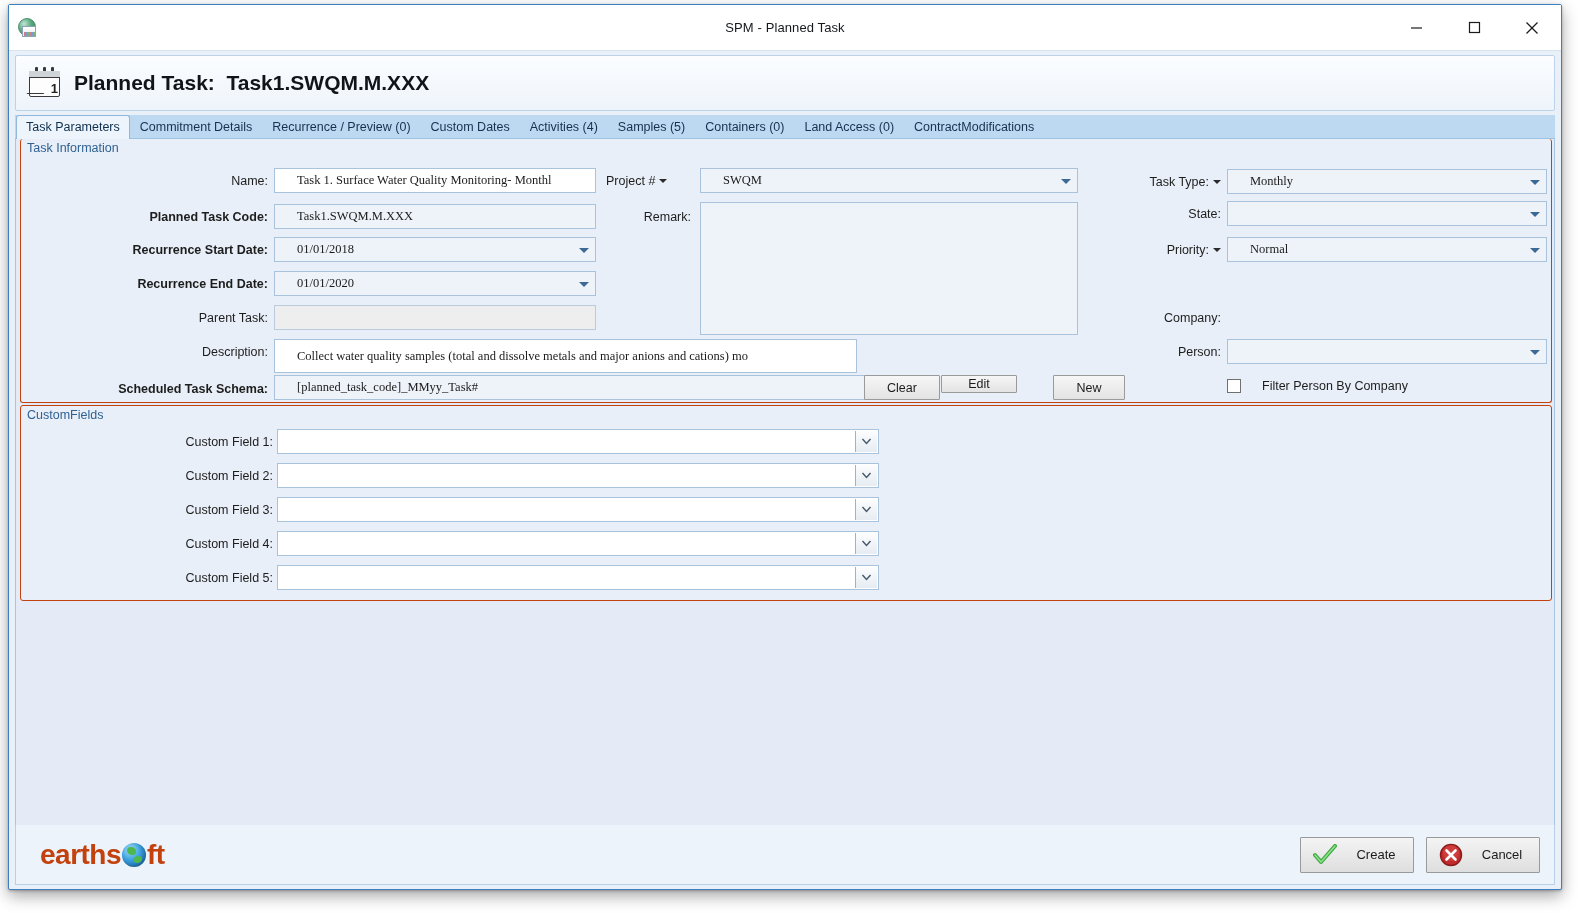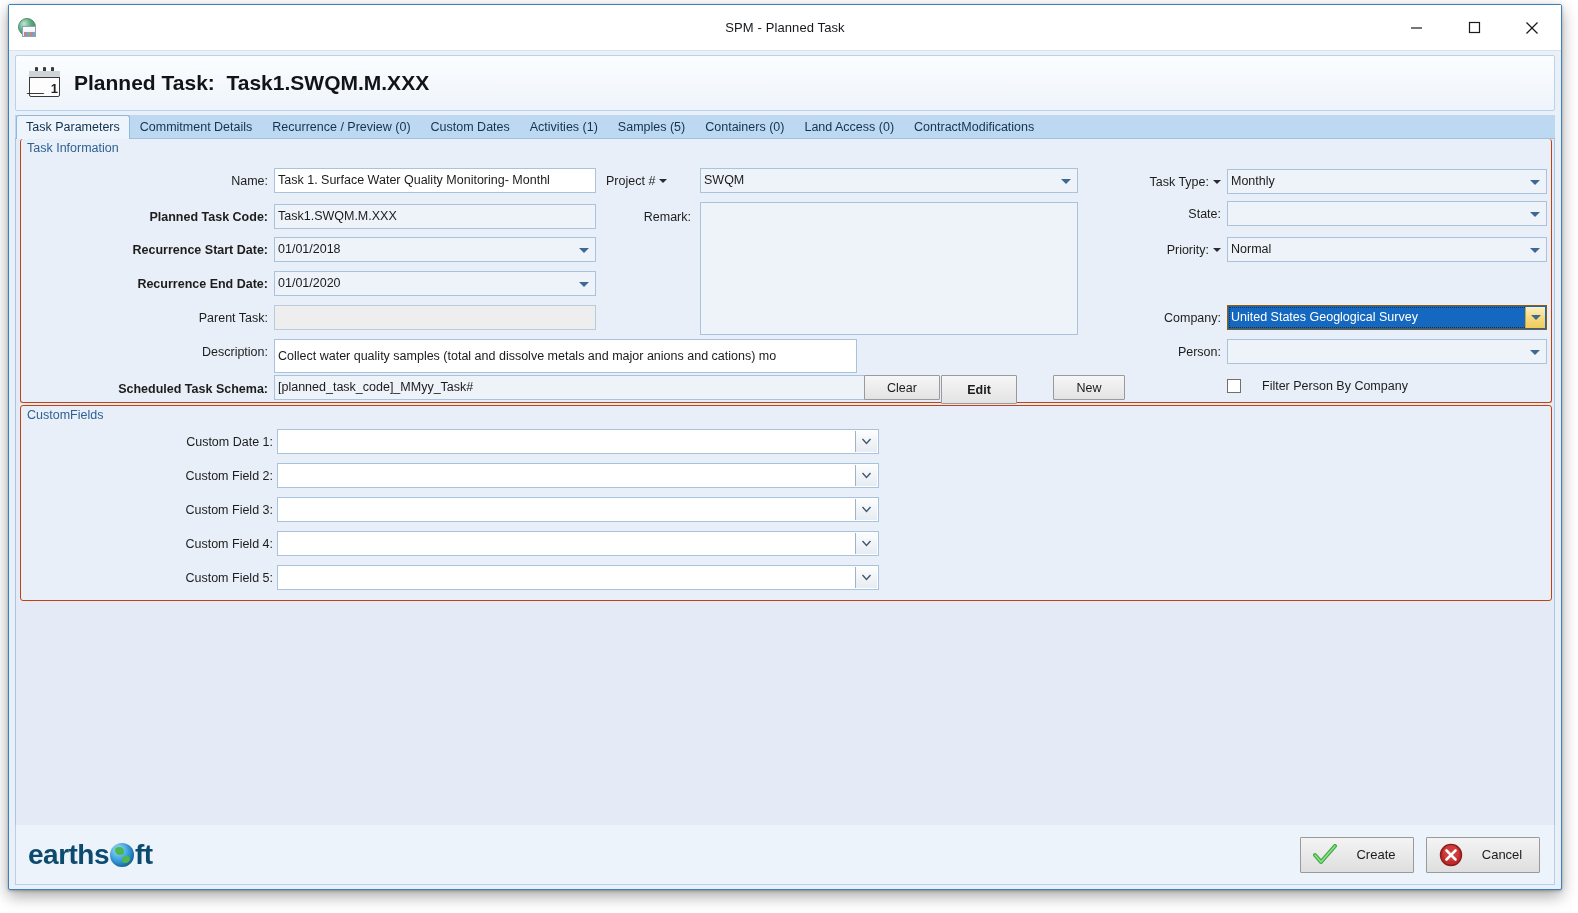--- a/index.html
+++ b/index.html
@@ -249,23 +249,24 @@
   .ctl {
     position: absolute;
     background: #eef3fa;
     border: 1px solid #a9c3dd;
     box-sizing: border-box;
     font-size: 12.5px;
     color: #1b1b1b;
     line-height: 1;
     display: flex;
     align-items: center;
-    padding: 0 3px;
+    padding: 0 22px;
     white-space: nowrap;
     overflow: hidden;
+    font-family: Liberation Serif, serif;
   }
   .ctl.disabled {
     background: #eeeeee;
     border-color: #b9cbdd;
     color: #6a6a6a;
   }
   .ctl.white { background: #ffffff; }
   .ctl.textarea {
     align-items: flex-start;
     padding-top: 4px;
@@ -362,24 +363,24 @@
     margin: 0 6px 4px 6px;
     background: #edf3fb;
     border: 1px solid #b9cfe6;
     border-top: none;
     display: flex;
     align-items: center;
     position: relative;
     box-sizing: border-box;
   }
   .logo {
-    margin-left: 12px;
+    margin-left: 24px;
     font-size: 28px;
     font-weight: bold;
-    color: #0c4a6e;
+    color: #c2410c;
     letter-spacing: -0.5px;
     display: flex;
     align-items: center;
     line-height: 1;
   }
   .logo .globe {
     width: 24px; height: 24px;
     border-radius: 50%;
     background: radial-gradient(circle at 34% 28%, #9fdcf6 0%, #3aa0e0 45%, #1669ad 100%);
     margin: 0 1px;
@@ -470,21 +471,21 @@
         <div class="num">1</div>
       </div>
       <div class="header-title">Planned Task:  Task1.SWQM.M.XXX</div>
     </div>
 
     <div class="tabstrip">
       <div class="tab active">Task Parameters</div>
       <div class="tab">Commitment Details</div>
       <div class="tab">Recurrence / Preview (0)</div>
       <div class="tab">Custom Dates</div>
-      <div class="tab">Activities (1)</div>
+      <div class="tab">Activities (4)</div>
       <div class="tab">Samples (5)</div>
       <div class="tab">Containers (0)</div>
       <div class="tab">Land Access (0)</div>
       <div class="tab">ContractModifications</div>
     </div>
 
     <div class="page">
 
       <div class="groupbox" style="left:4px; top:0px; width:1532px; height:264px; border-top:none;">
         <div class="group-label">Task Information</div>
@@ -512,21 +513,21 @@
 
         <div class="lbl" style="left:80px; top:205px; width:167px;">Description:</div>
         <div class="ctl white" style="left:253px; top:200px; width:583px; height:34px;">Collect water quality samples (total and dissolve metals and major anions and cations) mo</div>
 
         <div class="lbl bold" style="left:58px; top:242px; width:189px;">Scheduled Task Schema:</div>
         <div class="ctl" style="left:253px; top:236px; width:648px; height:25px;">
           <span>[planned_task_code]_MMyy_Task#</span>
           <i class="arrow"></i>
         </div>
         <div class="btn" style="left:843px; top:236px; width:76px; height:25px;">Clear</div>
-        <div class="btn" style="left:920px; top:236px; width:76px; height:29px;font-weight:bold;">Edit</div>
+        <div class="btn" style="left:920px; top:236px; width:76px; height:18px;">Edit</div>
         <div class="btn" style="left:1032px; top:236px; width:72px; height:25px;">New</div>
 
         <div class="lbl" style="left:585px; top:34px; width:80px; text-align:left;">
           <span>Project #</span><i class="caret"></i>
         </div>
         <div class="ctl" style="left:679px; top:29px; width:378px; height:25px;">
           <span>SWQM</span>
           <i class="arrow"></i>
         </div>
 
@@ -549,43 +550,37 @@
 
         <div class="lbl" style="left:1020px; top:103px; width:180px;">
           <span>Priority:</span><i class="caret"></i>
         </div>
         <div class="ctl" style="left:1206px; top:98px; width:320px; height:25px;">
           <span>Normal</span>
           <i class="arrow"></i>
         </div>
 
         <div class="lbl" style="left:1020px; top:171px; width:180px;">Company:</div>
-        <div class="ctl focused" style="left:1206px; top:166px; width:320px; height:25px;">
-          <span>United States Geoglogical Survey</span>
-          <span class="combo-btn">
-              <i></i>
-            </span>
-        </div>
 
         <div class="lbl" style="left:1020px; top:205px; width:180px;">Person:</div>
         <div class="ctl" style="left:1206px; top:200px; width:320px; height:25px;">
           <span></span>
           <i class="arrow"></i>
         </div>
 
         <div class="checkrow" style="left:1206px; top:240px;">
           <span class="checkbox"></span>
           <span>Filter Person By Company</span>
         </div>
       </div>
 
       <div class="groupbox" style="left:4px; top:266px; width:1532px; height:196px;">
         <div class="group-label">CustomFields</div>
 
-        <div class="lbl" style="left:20px; top:28px; width:232px;">Custom Date 1:</div>
+        <div class="lbl" style="left:20px; top:28px; width:232px;">Custom Field 1:</div>
         <div class="ctl white" style="left:256px; top:23px; width:602px; height:25px;">
           <span></span>
           <span class="cf-btn">
             <svg width="11" height="9" viewBox="0 0 11 9">
                 <polyline points="1.5,2 5.5,6.5 9.5,2" fill="none" stroke="#44586c" stroke-width="1.4"></polyline>
               </svg>
           </span>
         </div>
 
         <div class="lbl" style="left:20px; top:62px; width:232px;">Custom Field 2:</div>

